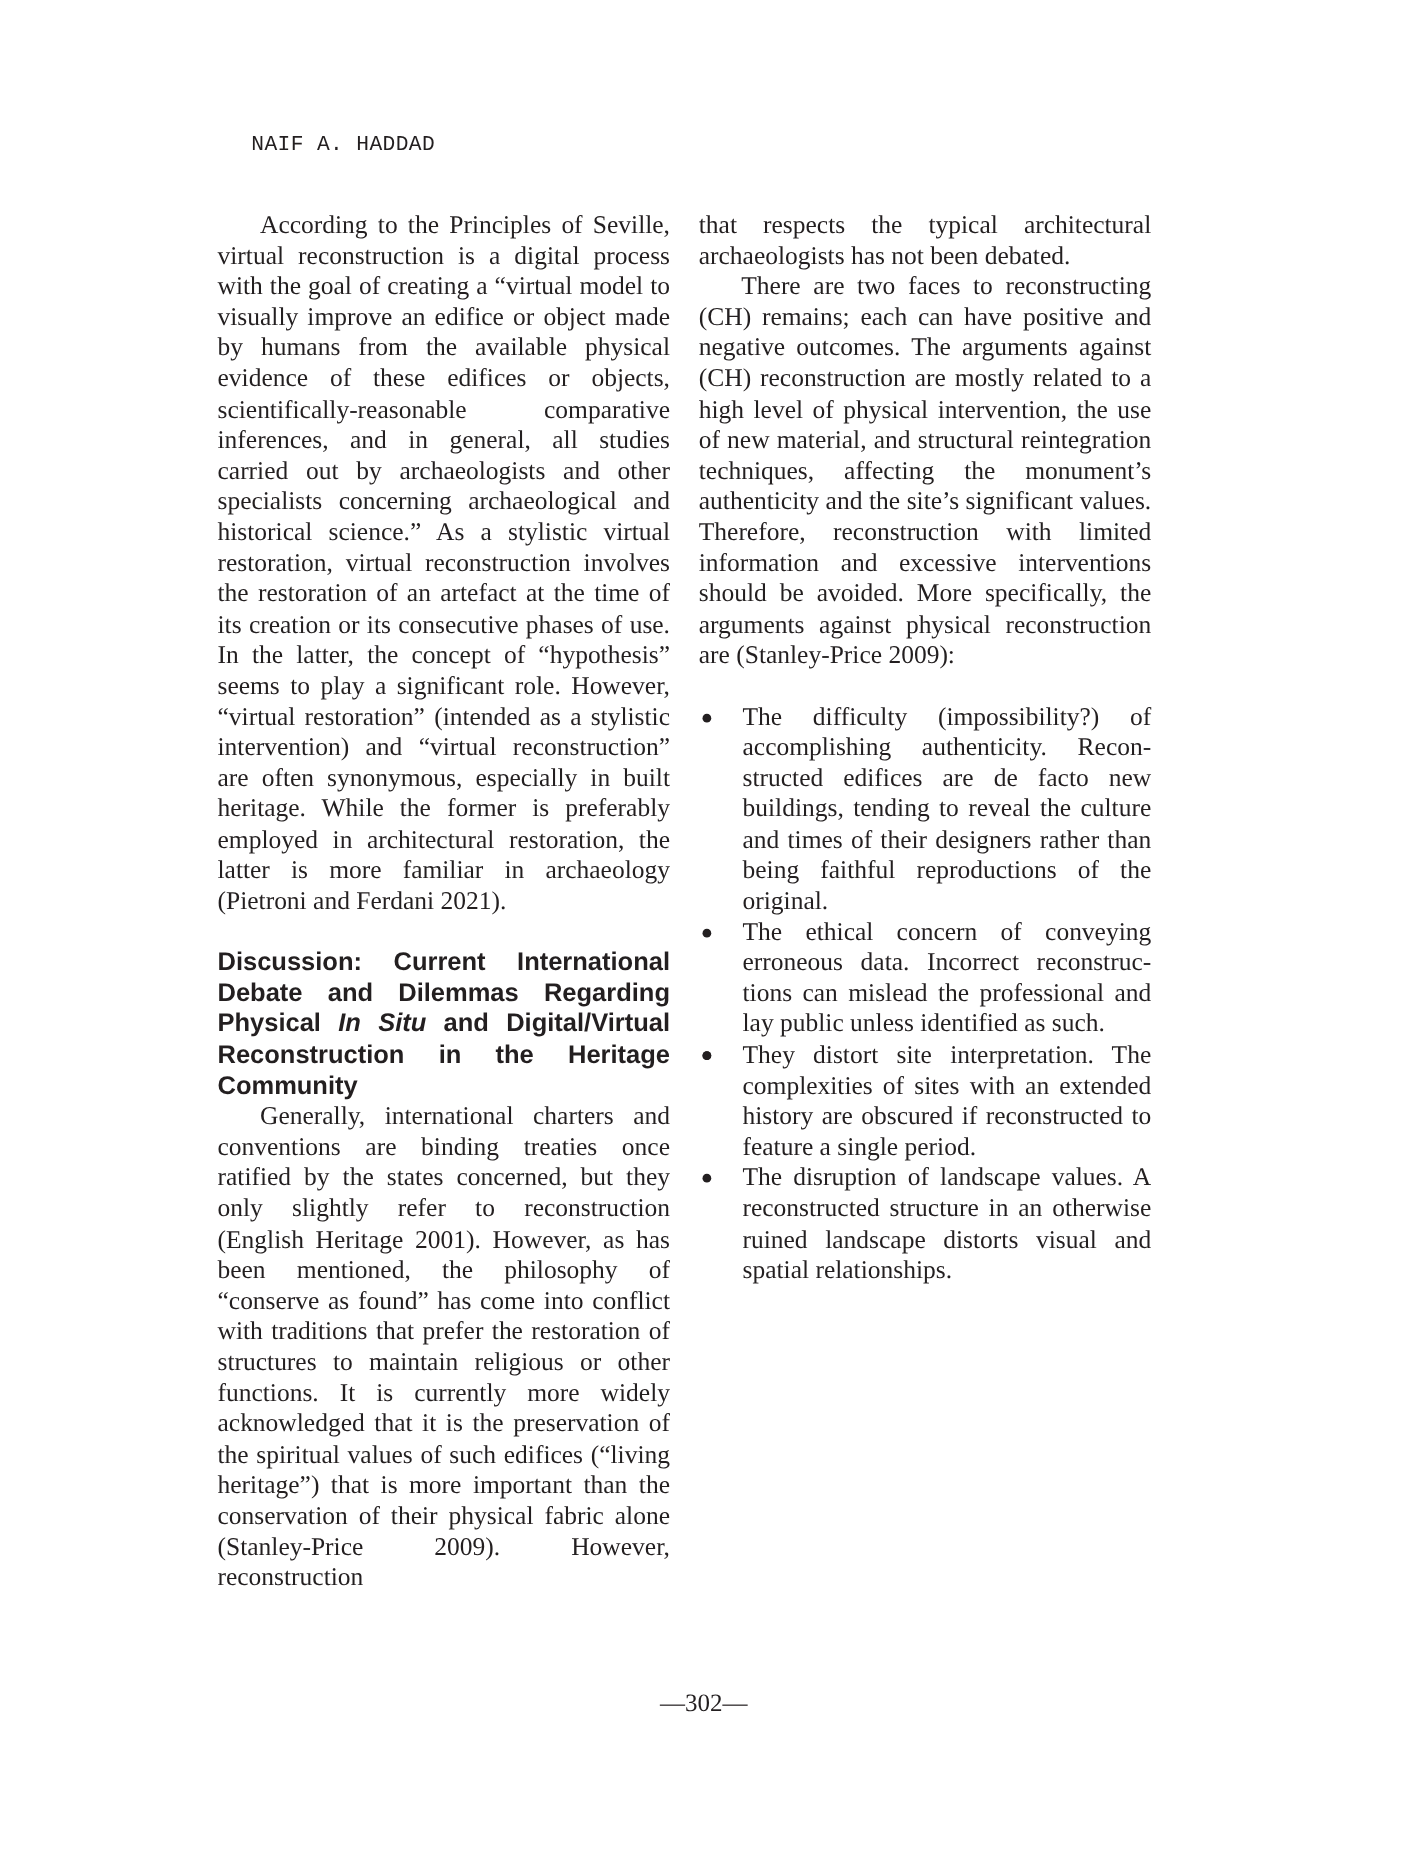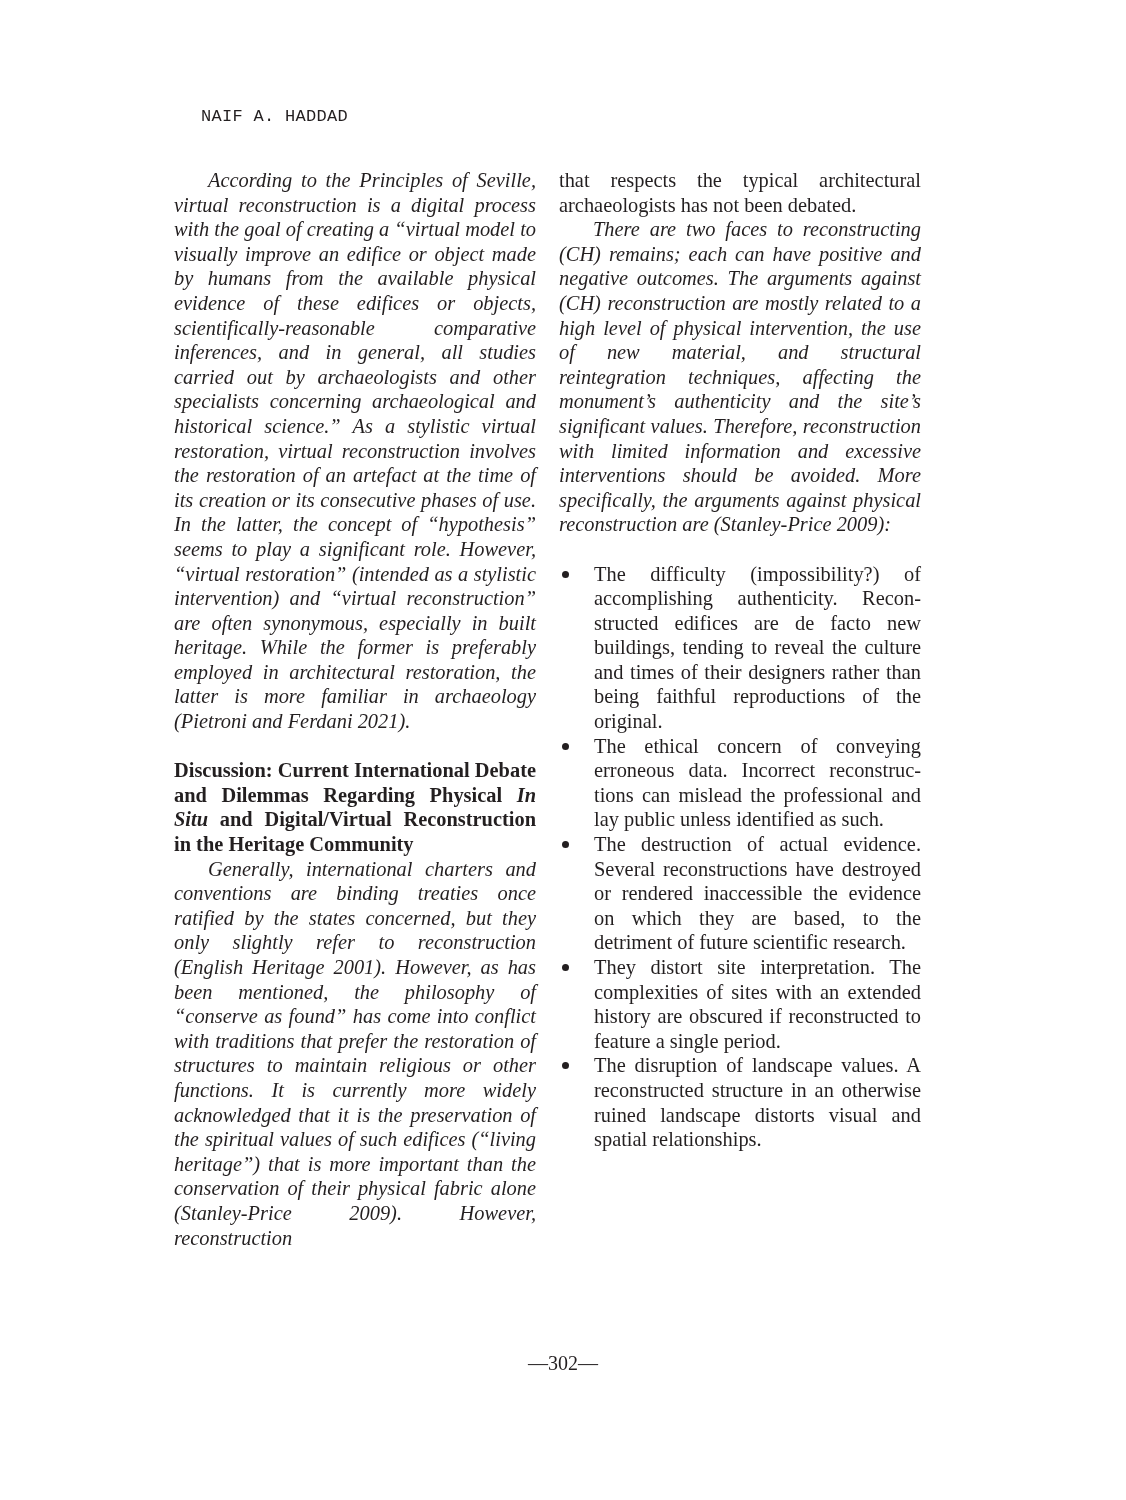--- a/index.html
+++ b/index.html
@@ -9,23 +9,23 @@
     font-family: Liberation Mono, monospace; font-size: 17px; letter-spacing: 0.3px; margin-left: 27px;
   }
   .col {
     position: absolute; top: 168px; width: 362px;
     font-family: "Liberation Serif", serif; font-size: 20.4px; line-height: 24.6px;
     text-align: justify; hyphens: manual;
   }
   .col.left { left: 174px; }
   .col.right { left: 559px; }
   p { margin: 0; }
-  p.indent { text-indent: 34px; font-style: italic; }
+  p.indent { text-indent: 34px; }
   h2.section-heading {
-    font-family: Liberation Serif, serif; font-weight: bold;
+    font-family: Liberation Sans, sans-serif; font-weight: bold;
     font-size: 20.4px; line-height: 24.6px; margin: 24.6px 0 0 0; text-align: justify;
   }
   h2.section-heading .it { font-style: italic; }
   ul.bullets { list-style: none; margin: 24.6px 0 0 0; padding: 0; }
   ul.bullets li { position: relative; padding-left: 35px; }
   ul.bullets li .bullet {
     position: absolute; left: 3px; top: 9px; width: 7px; height: 7px;
     border-radius: 50%; background: #231f20;
   }
   .page-number {
@@ -43,19 +43,19 @@
   <h2 class="section-heading"><span>Discussion: Current International Debate and Dilemmas Regarding Physical </span><span class="it">In Situ</span><span> and Digital/Virtual Reconstruction in the Heritage Community</span></h2>
   <p class="indent">Generally, international charters and conventions are binding treaties once ratified by the states concerned, but they only slightly refer to reconstruc­tion (English Heritage 2001). However, as has been mentioned, the philosophy of “conserve as found” has come into conflict with traditions that prefer the restoration of structures to maintain reli­gious or other functions. It is currently more widely acknowledged that it is the preservation of the spiritual values of such edifices (“living heritage”) that is more important than the conservation of their physical fabric alone (Stanley-Price 2009). However, reconstruction</p>
 </div>
 
 <div class="col right">
   <p>that respects the typical architectural archaeologists has not been debated.</p>
   <p class="indent">There are two faces to reconstructing (CH) remains; each can have positive and negative outcomes. The arguments against (CH) reconstruction are mostly related to a high level of physical inter­vention, the use of new material, and structural reintegration techniques, affecting the monument’s authentic­ity and the site’s significant values. Therefore, reconstruction with limited information and excessive interventions should be avoided. More specifically, the arguments against physical reconstruc­tion are (Stanley-Price 2009):</p>
   <ul class="bullets">
     <li><span class="bullet"></span><span>The difficulty (impossibility?) of accomplishing authenticity. Recon­structed edifices are de facto new buildings, tending to reveal the culture and times of their designers rather than being faithful reproduc­tions of the original.</span></li>
     <li><span class="bullet"></span><span>The ethical concern of conveying erroneous data. Incorrect reconstruc­tions can mislead the professional and lay public unless identified as such.</span></li>
-    <li><span class="bullet"></span><span>The destruction of actual evi­dence. Several reconstructions have destroyed or rendered inaccessible the evidence on which they are based, to the detriment of future sci­entific research.</span></li>
+    <li><span class="bullet"></span></li>
     <li><span class="bullet"></span><span>They distort site interpretation. The complexities of sites with an extended history are obscured if reconstructed to feature a single period.</span></li>
     <li><span class="bullet"></span><span>The disruption of landscape values. A reconstructed structure in an otherwise ruined landscape distorts visual and spatial relationships.</span></li>
   </ul>
 </div>
 
 <div class="page-number">—302—</div>
 
 </body></html>

